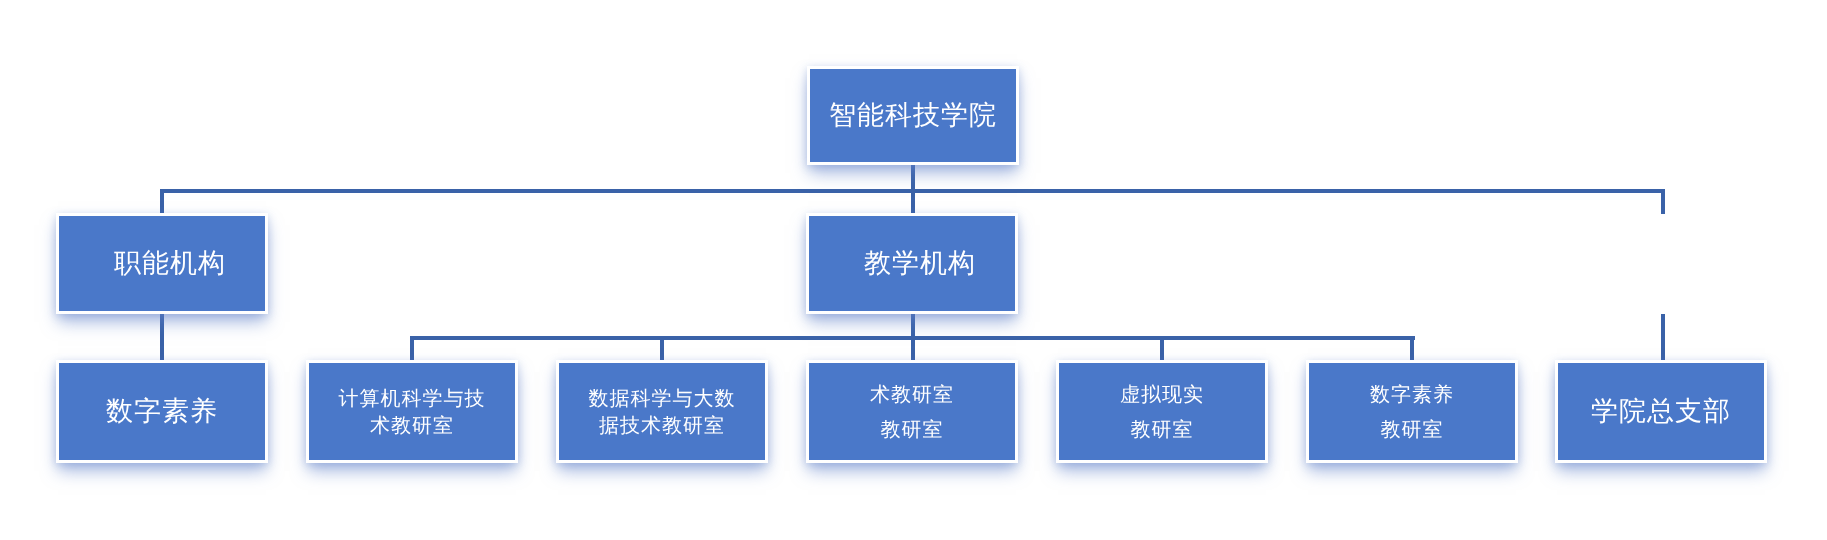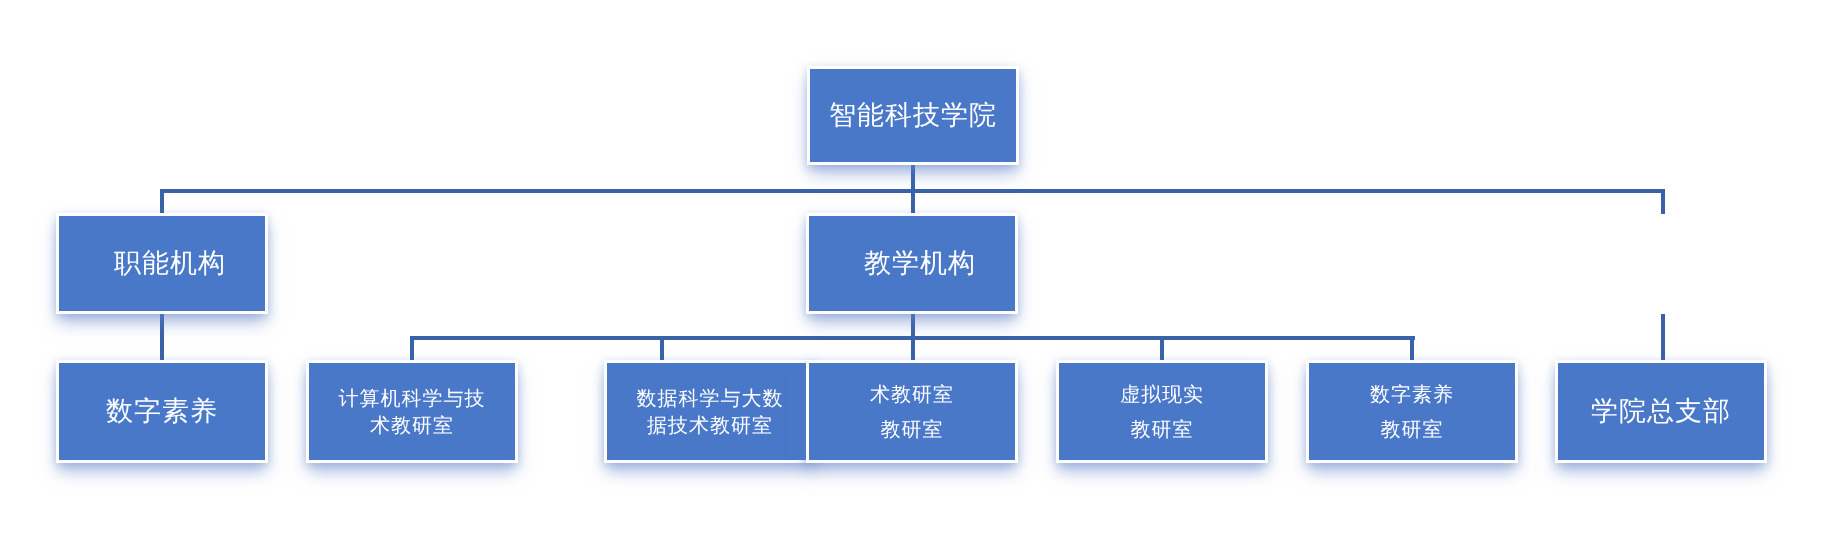--- a/index.html
+++ b/index.html
@@ -50,21 +50,21 @@
   .node.lh-loose{line-height:1.75;}
   
   .n-root    {left:807px;  top:66px;  width:212px; height:99px;}
   .row2      {top:213px; height:101px; width:212px;padding-left:16px;}
   .n-b0      {left:56px;}
   .n-b1      {left:806px;}
   .n-b2      {left:1555px;}
   .row3      {top:360px; height:103px; width:212px;}
   .n-c00     {left:56px;}
   .n-c10     {left:306px;}
-  .n-c11     {left:556px;margin-left:48px;}
+  .n-c11     {left:556px;}
   .n-c12     {left:806px;}
   .n-c13     {left:1056px;}
   .n-c14     {left:1306px;}
   .n-c20     {left:1555px;}
   
   .l-v-root      {left:911px;  top:165px; width:4px;    height:28px;}
   .l-h-lvl2      {left:160px;  top:189px; width:1505px; height:4px;}
   .l-v-drop-b0   {left:160px;  top:189px; width:4px;    height:25px;}
   .l-v-drop-b1   {left:911px;  top:189px; width:4px;    height:25px;}
   .l-v-drop-b2   {left:1661px; top:189px; width:4px;    height:25px;}

